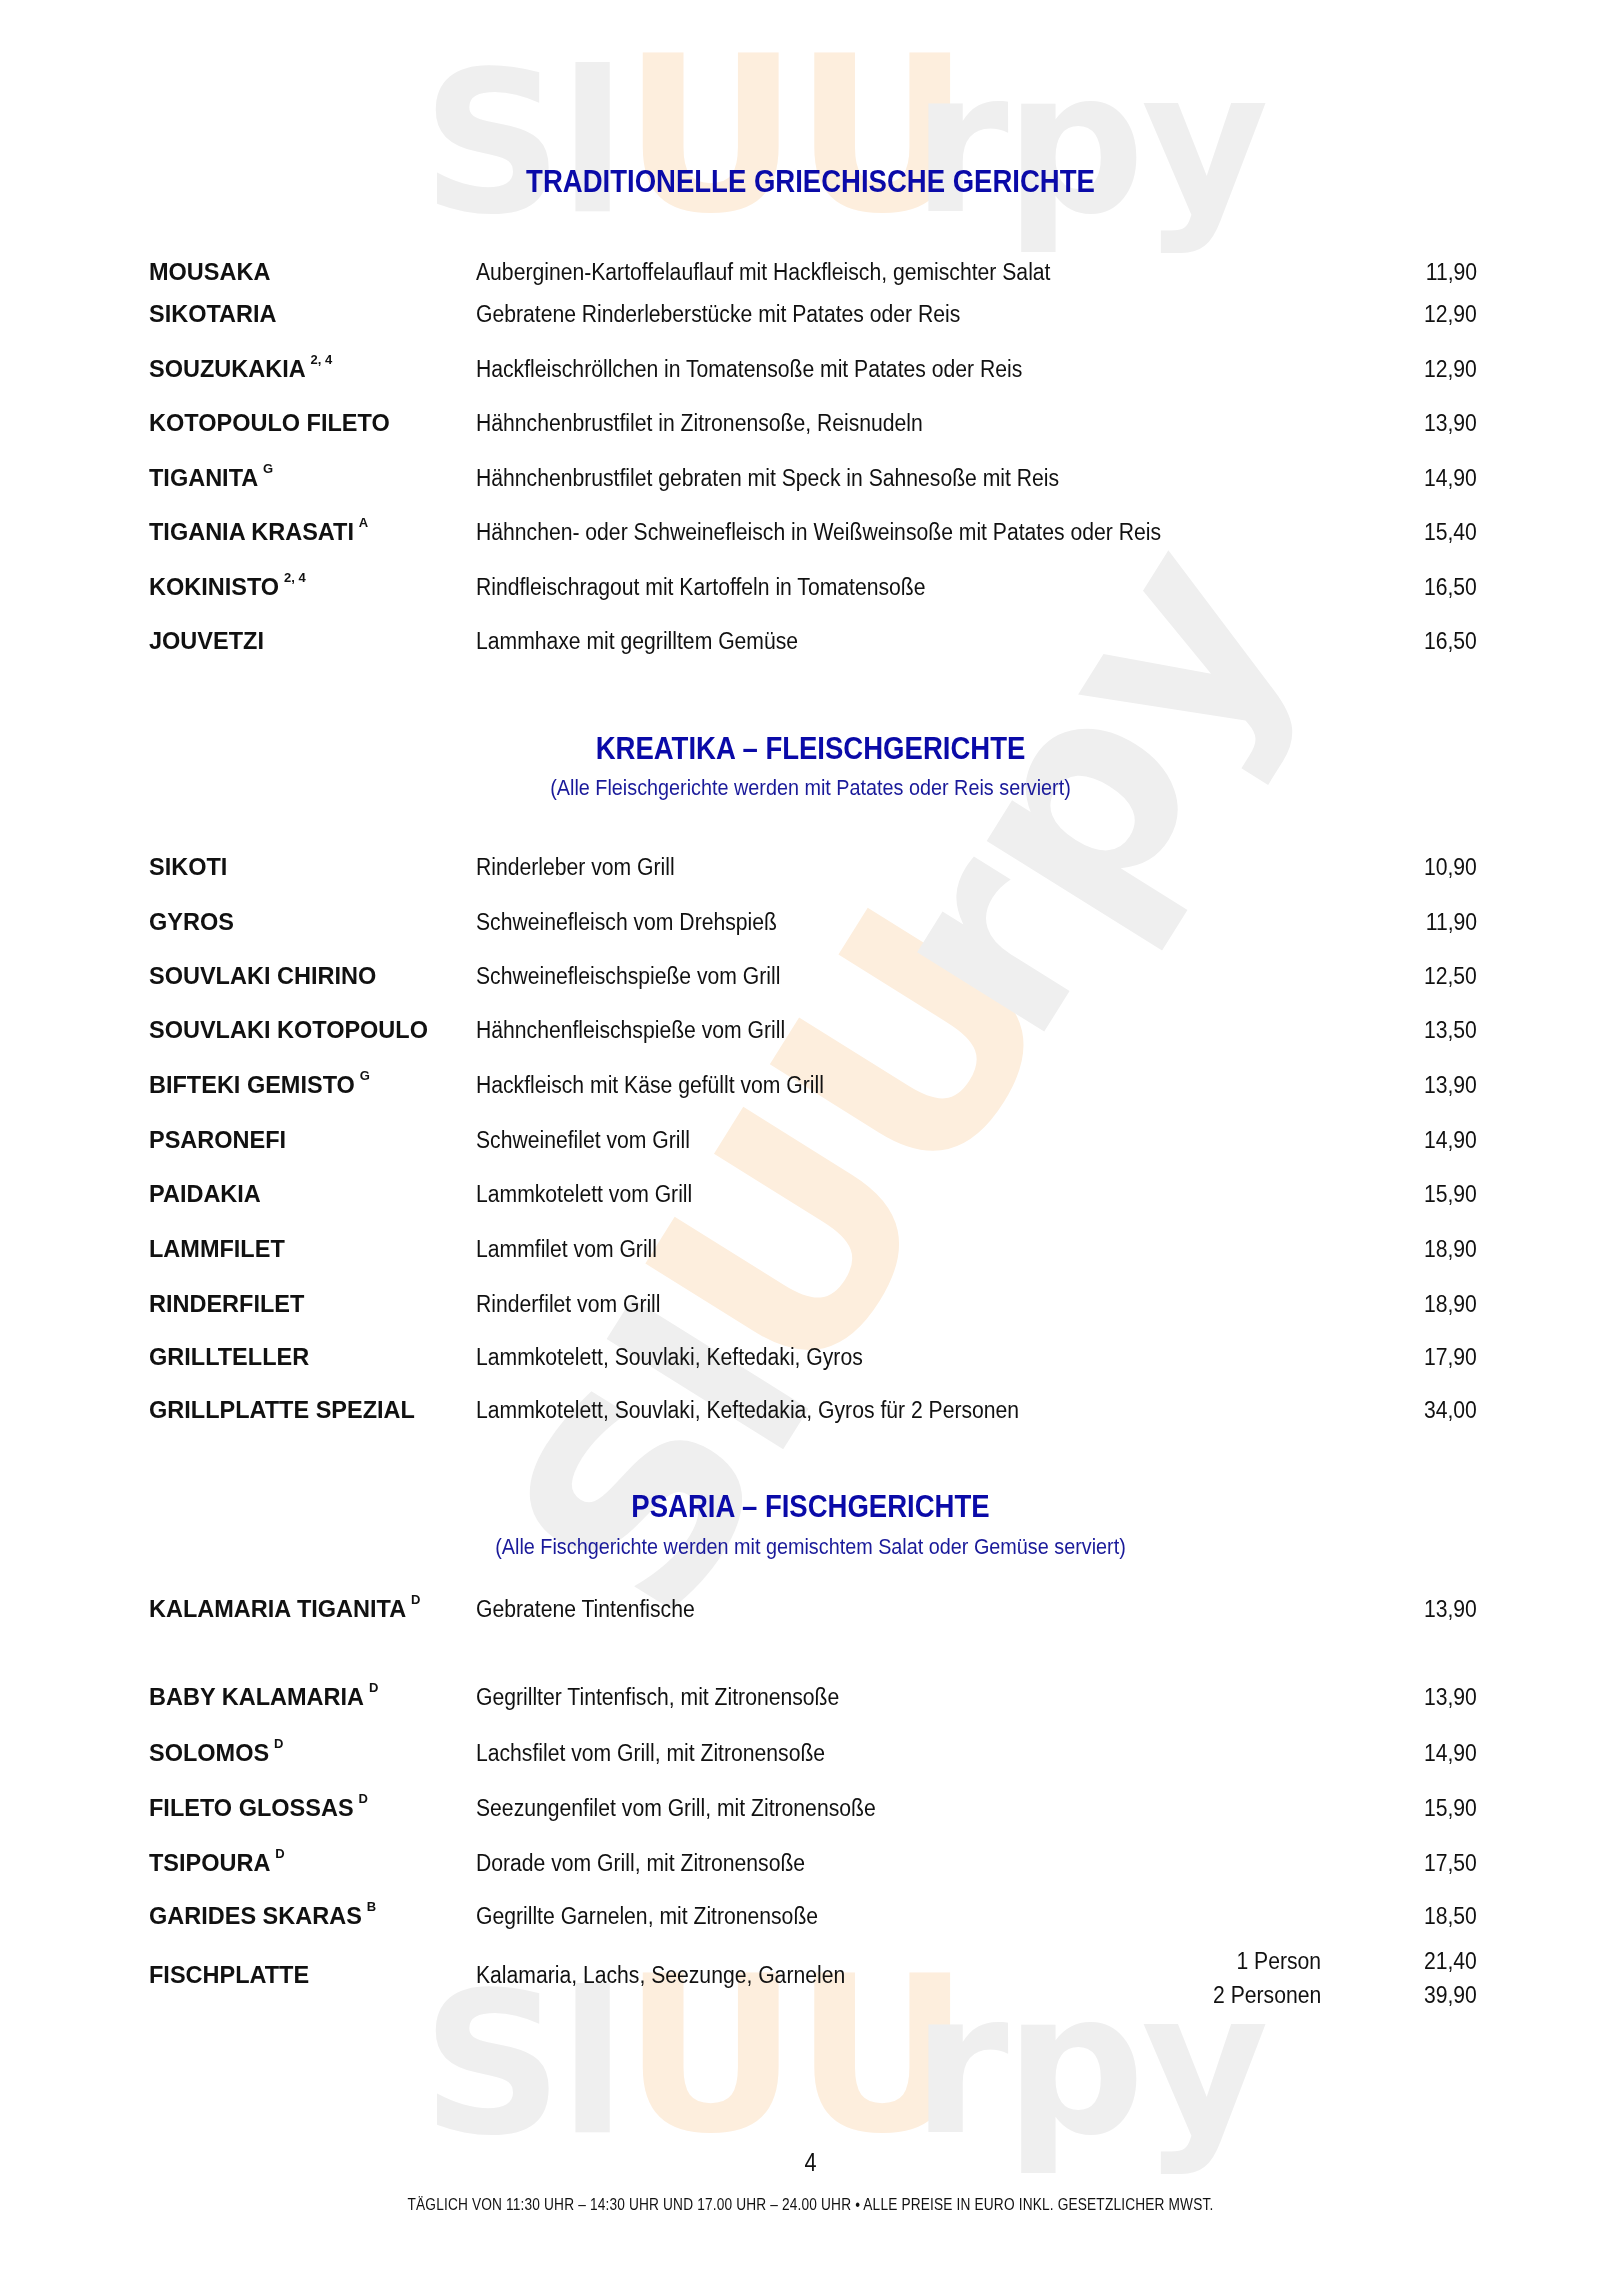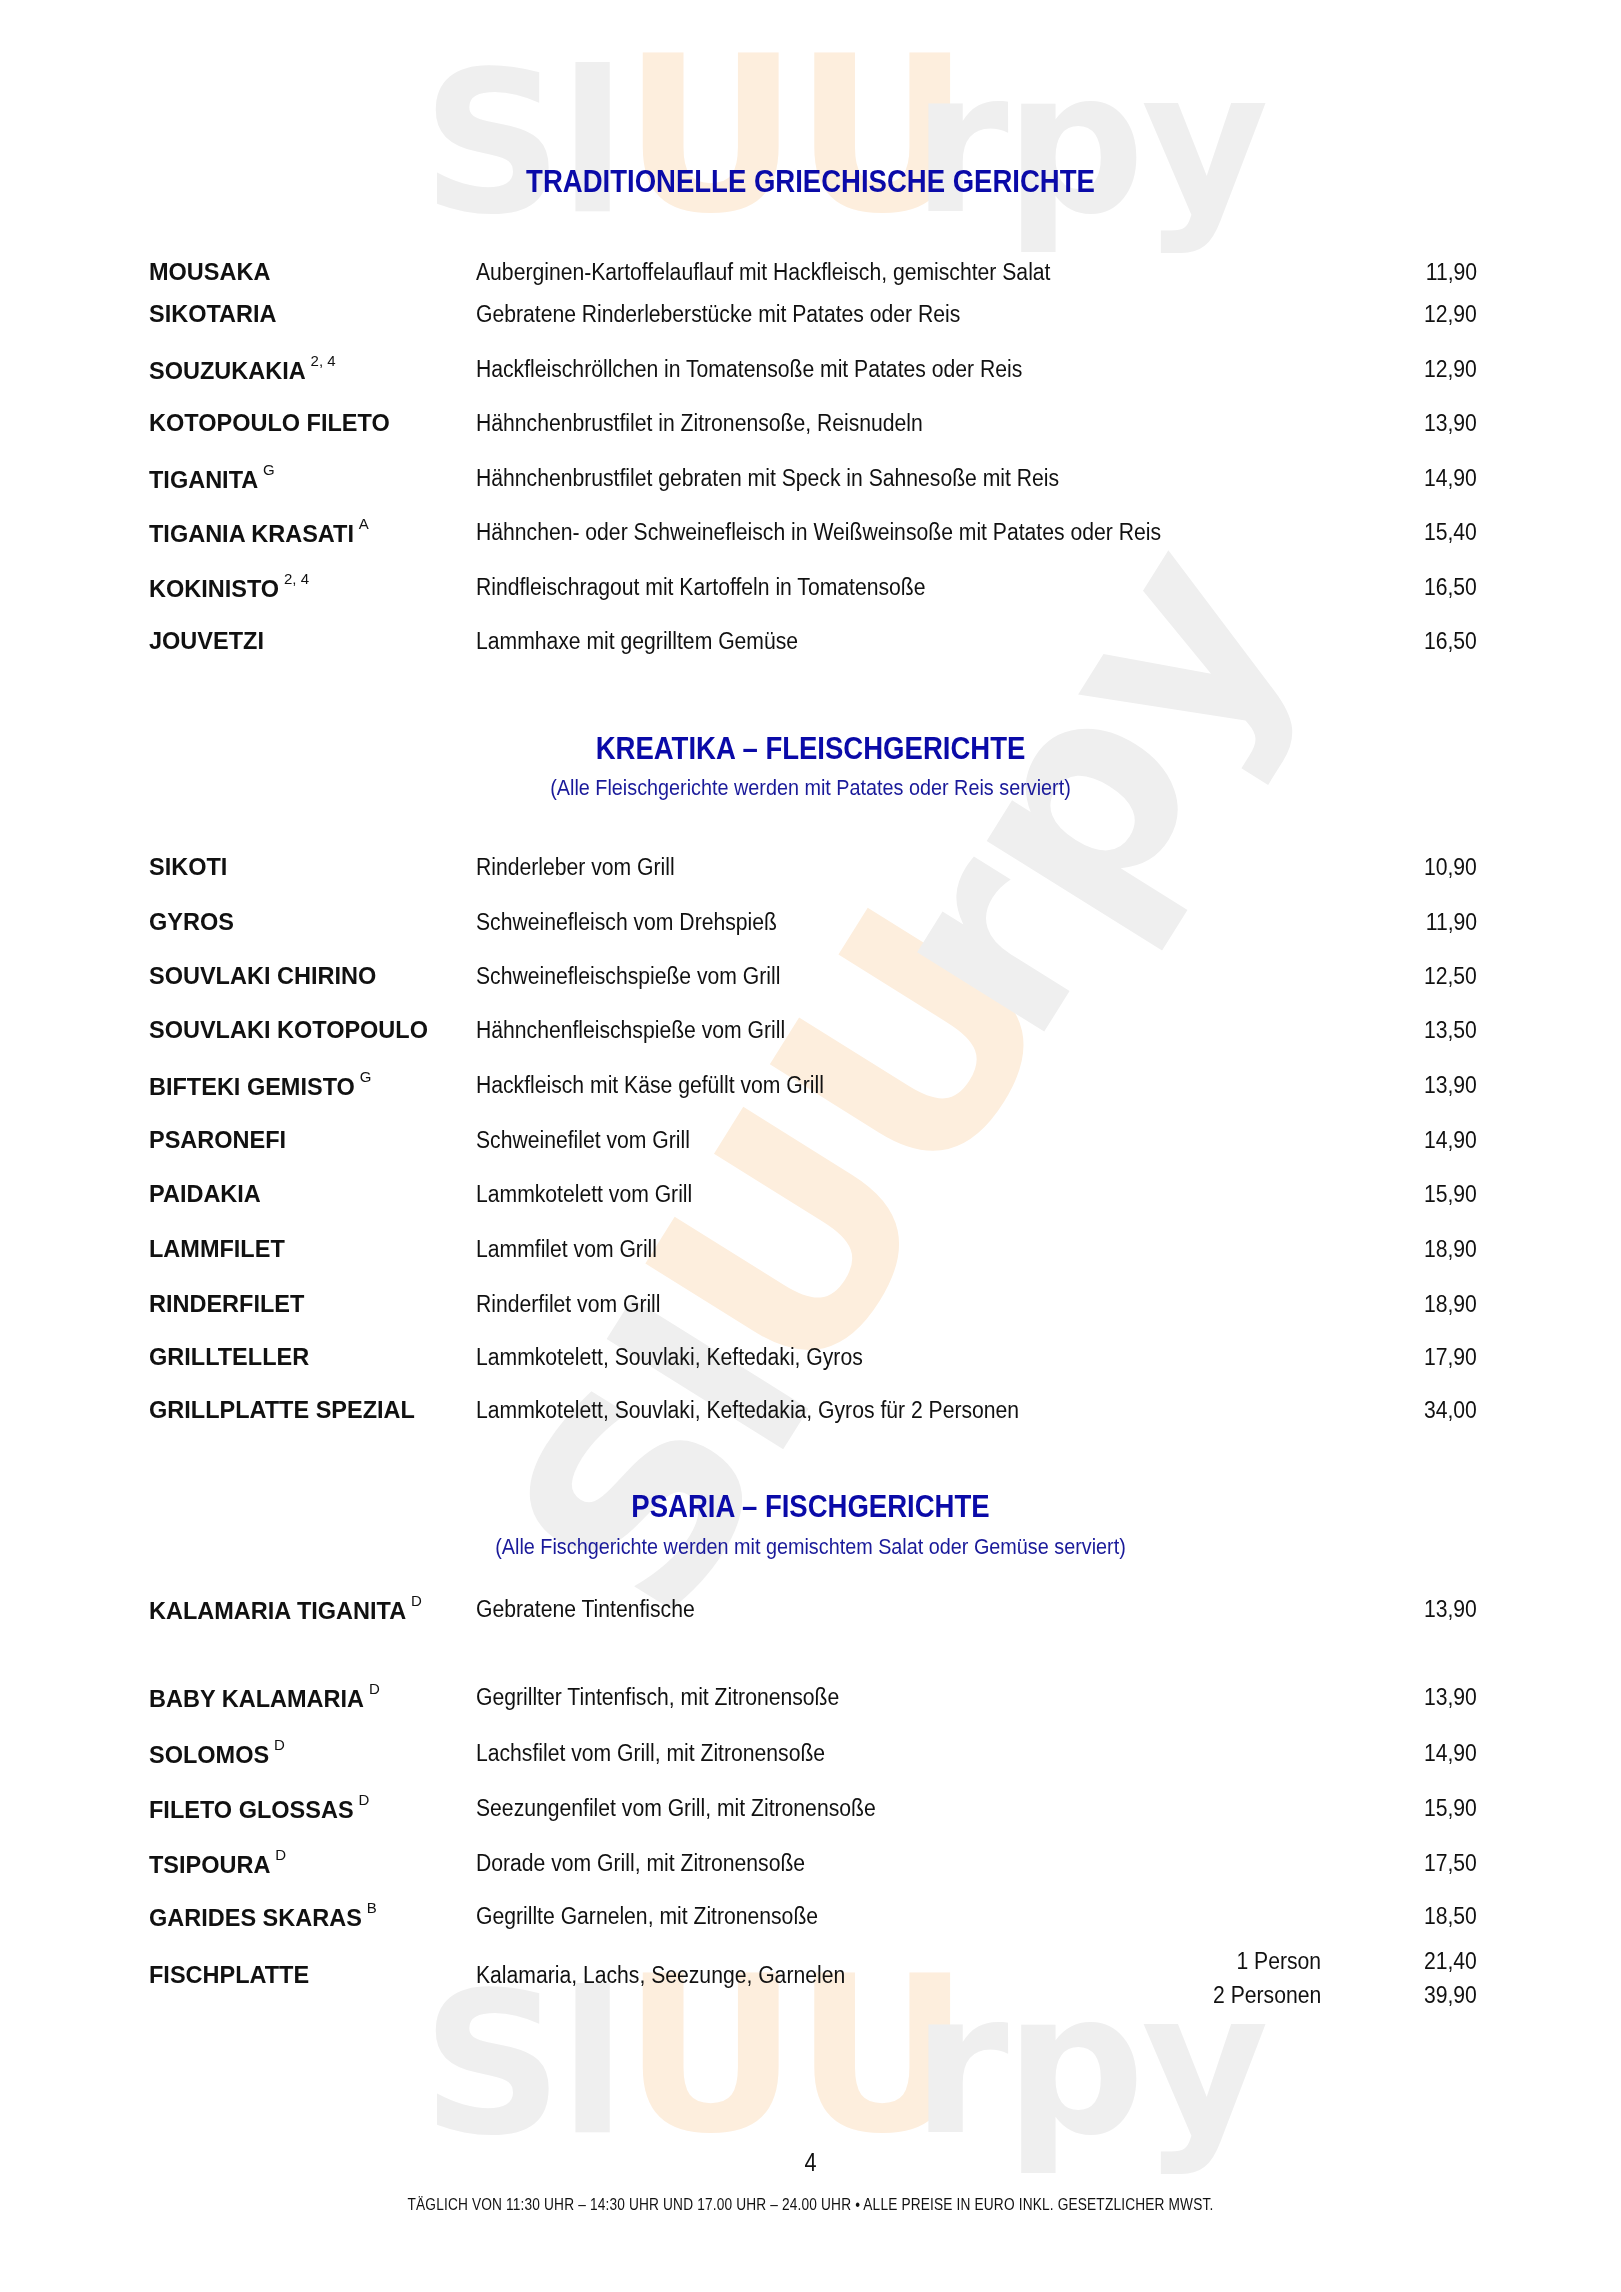--- a/index.html
+++ b/index.html
@@ -24,21 +24,21 @@
   }
   .subheading {
     position: absolute; left: 0; width: 100%; text-align: center;
     color: #1a1a9a; font-size: 22.5px;
     transform: scaleX(0.88); transform-origin: center;
   }
   .row { position: absolute; left: 0; width: 100%; height: 39px; }
   .name {
     position: absolute; left: 149px; font-weight: bold; font-size: 23.5px; white-space: nowrap;
   }
-  .name sup { font-weight: normal; font-size: 15px; position: relative; top: -3.9px; margin-left: 4.9px; margin-top: 8px; }
+  .name sup { font-weight: bold; font-size: 13px; position: relative; top: -3.9px; margin-left: 4.9px; margin-top: 8px; }
   .desc {
     position: absolute; left: 476px; font-size: 23.5px; white-space: nowrap;
     transform: scaleX(0.9); transform-origin: left;
   }
   .price {
     position: absolute; right: 144px; font-size: 23.5px; text-align: right; white-space: nowrap;
     transform: scaleX(0.9); transform-origin: right;
   }
   .persons {
     position: absolute; right: 300px; font-size: 23.5px; text-align: right; white-space: nowrap;

